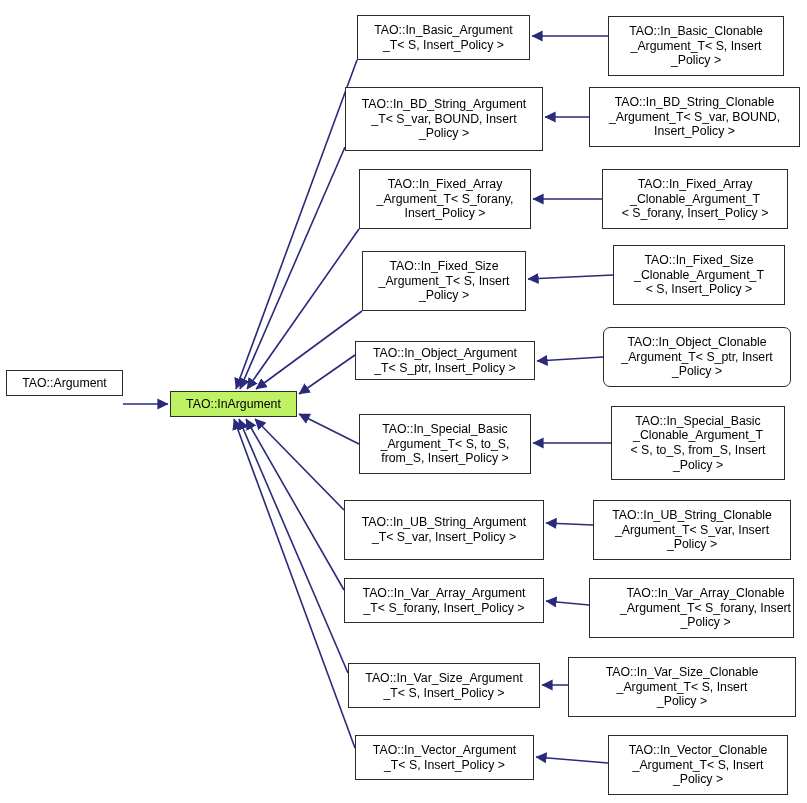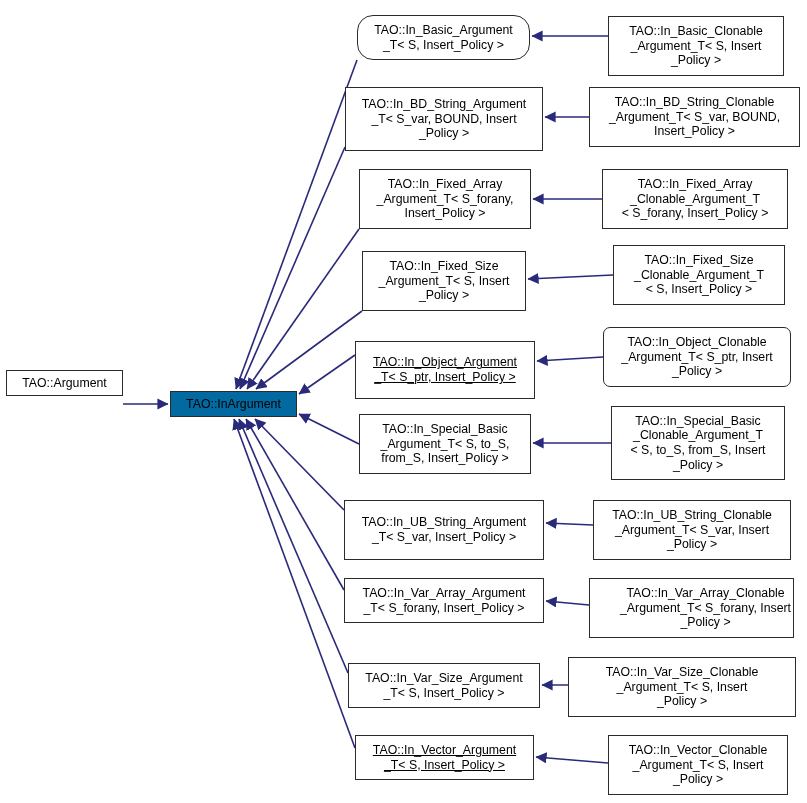--- a/index.html
+++ b/index.html
@@ -33,21 +33,21 @@
     line-height: 14.6px;
     text-align: center;
     display: flex;
     align-items: center;
     justify-content: center;
     white-space: pre;
     letter-spacing: 0px;
     z-index: 5;
   }
   .node.highlight {
-    background: #0369a1;
+    background: #bef264;
   }
   .node .lbl {
     display: block;
     width: 100%;
     white-space: pre;
   }
 </style>
 </head>
 <body>
 
@@ -84,43 +84,43 @@
       <line x1="593" y1="525" x2="546" y2="523"></line>
       <line x1="589" y1="605" x2="546" y2="601"></line>
       <line x1="600" y1="685" x2="542" y2="685"></line>
       <line x1="608" y1="763" x2="536" y2="757"></line>
     </g>
   </svg>
 
   <div id="nodes">
       <div class="node" style="left: 6px; top: 370px; width: 117px; height: 26px;"><span class="lbl">TAO::Argument</span></div>
       <div class="node highlight" style="left: 170px; top: 391px; width: 127px; height: 26px;"><span class="lbl">TAO::InArgument</span></div>
-      <div class="node" style="left: 357px; top: 15px; width: 173px; height: 45px; border-radius: 16px;"><span class="lbl">TAO::In_Basic_Argument
+      <div class="node" style="left: 357px; top: 15px; width: 173px; height: 45px;"><span class="lbl">TAO::In_Basic_Argument
 _T&lt; S, Insert_Policy &gt;</span></div>
       <div class="node" style="left: 345px; top: 87px; width: 198px; height: 64px;"><span class="lbl">TAO::In_BD_String_Argument
 _T&lt; S_var, BOUND, Insert
 _Policy &gt;</span></div>
       <div class="node" style="left: 359px; top: 169px; width: 172px; height: 60px;"><span class="lbl">TAO::In_Fixed_Array
 _Argument_T&lt; S_forany,
 Insert_Policy &gt;</span></div>
       <div class="node" style="left: 362px; top: 251px; width: 164px; height: 60px;"><span class="lbl">TAO::In_Fixed_Size
 _Argument_T&lt; S, Insert
 _Policy &gt;</span></div>
-      <div class="node" style="left: 355px; top: 341px; width: 180px; height: 58px; text-decoration: underline;"><span class="lbl">TAO::In_Object_Argument
+      <div class="node" style="left: 355px; top: 341px; width: 180px; height: 39px;"><span class="lbl">TAO::In_Object_Argument
 _T&lt; S_ptr, Insert_Policy &gt;</span></div>
       <div class="node" style="left: 359px; top: 414px; width: 172px; height: 60px;"><span class="lbl">TAO::In_Special_Basic
 _Argument_T&lt; S, to_S,
 from_S, Insert_Policy &gt;</span></div>
       <div class="node" style="left: 344px; top: 500px; width: 200px; height: 60px;"><span class="lbl">TAO::In_UB_String_Argument
 _T&lt; S_var, Insert_Policy &gt;</span></div>
       <div class="node" style="left: 344px; top: 578px; width: 200px; height: 45px;"><span class="lbl">TAO::In_Var_Array_Argument
 _T&lt; S_forany, Insert_Policy &gt;</span></div>
       <div class="node" style="left: 348px; top: 663px; width: 192px; height: 45px;"><span class="lbl">TAO::In_Var_Size_Argument
 _T&lt; S, Insert_Policy &gt;</span></div>
-      <div class="node" style="left: 355px; top: 735px; width: 179px; height: 45px; text-decoration: underline;"><span class="lbl">TAO::In_Vector_Argument
+      <div class="node" style="left: 355px; top: 735px; width: 179px; height: 45px;"><span class="lbl">TAO::In_Vector_Argument
 _T&lt; S, Insert_Policy &gt;</span></div>
       <div class="node" style="left: 608px; top: 6px; width: 176px; height: 60px; margin-top: 10px;"><span class="lbl">TAO::In_Basic_Clonable
 _Argument_T&lt; S, Insert
 _Policy &gt;</span></div>
       <div class="node" style="left: 589px; top: 87px; width: 211px; height: 60px;"><span class="lbl">TAO::In_BD_String_Clonable
 _Argument_T&lt; S_var, BOUND,
 Insert_Policy &gt;</span></div>
       <div class="node" style="left: 602px; top: 169px; width: 186px; height: 60px;"><span class="lbl">TAO::In_Fixed_Array
 _Clonable_Argument_T
 &lt; S_forany, Insert_Policy &gt;</span></div>

